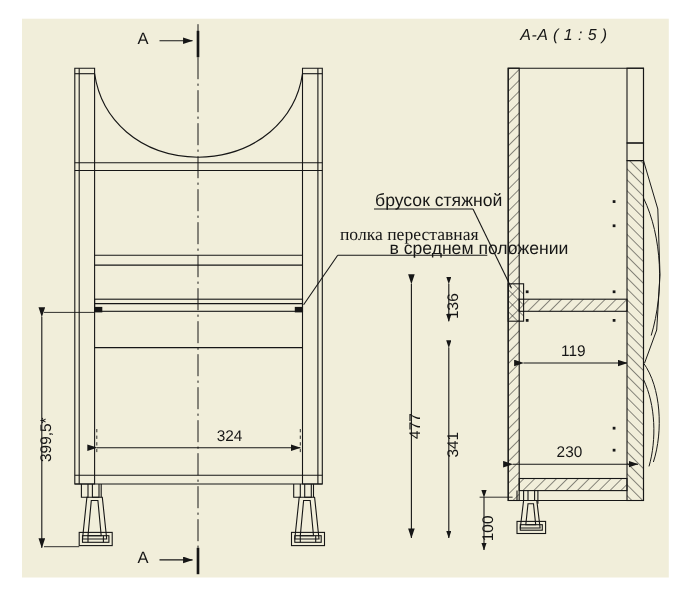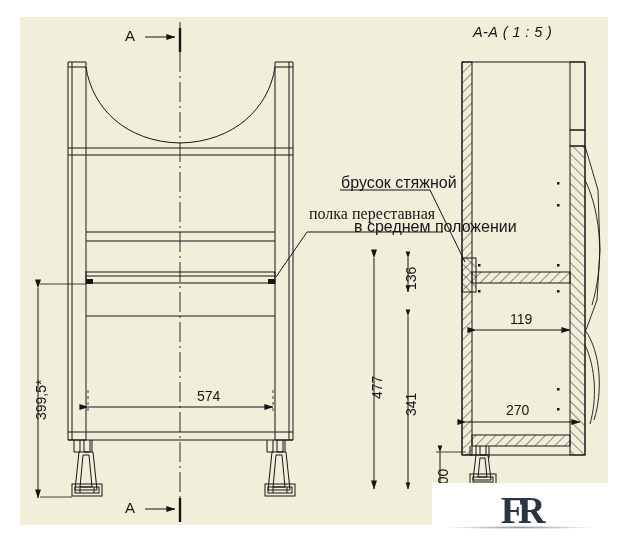--- a/index.html
+++ b/index.html
@@ -164,27 +164,23 @@
   <div class="lbl t-sec" style="left:473px;top:25px;font-style:italic;">А-А ( 1 : 5 )</div>
 
   <div class="lbl t-mark" style="left:125px;top:28px;">А</div>
   <div class="lbl t-mark" style="left:125px;top:500px;">А</div>
 
   <div class="lbl t-note" style="left:341px;top:175px;">брусок стяжной</div>
   <div class="lbl t-note" style="left:309px;top:206px;font-family:Liberation Serif, serif;">полка переставная</div>
   <div class="lbl t-note" style="left:309px;top:219px;margin-left:45px;">в среднем положении</div>
 
   <div class="lbl t-dim rot" style="left:34px;top:420px;">399,5*</div>
-  <div class="lbl t-dim" style="left:197px;top:389px;">574</div>
+  <div class="lbl t-dim" style="left:197px;top:389px;">324</div>
 
   <div class="lbl t-dim rot" style="left:370px;top:399px;">477</div>
   <div class="lbl t-dim rot" style="left:404px;top:290px;">136</div>
   <div class="lbl t-dim rot" style="left:404px;top:416px;">341</div>
   <div class="lbl t-dim rot" style="left:436px;top:492px;">100</div>
 
   <div class="lbl t-dim" style="left:510px;top:312px;">119</div>
-  <div class="lbl t-dim" style="left:506px;top:403px;">270</div>
+  <div class="lbl t-dim" style="left:506px;top:403px;">230</div>
 
-  <div id="logo">
-    <div class="mono">FR</div>
-    <div class="shadow"></div>
-  </div>
 </div>
 
 </body></html>

